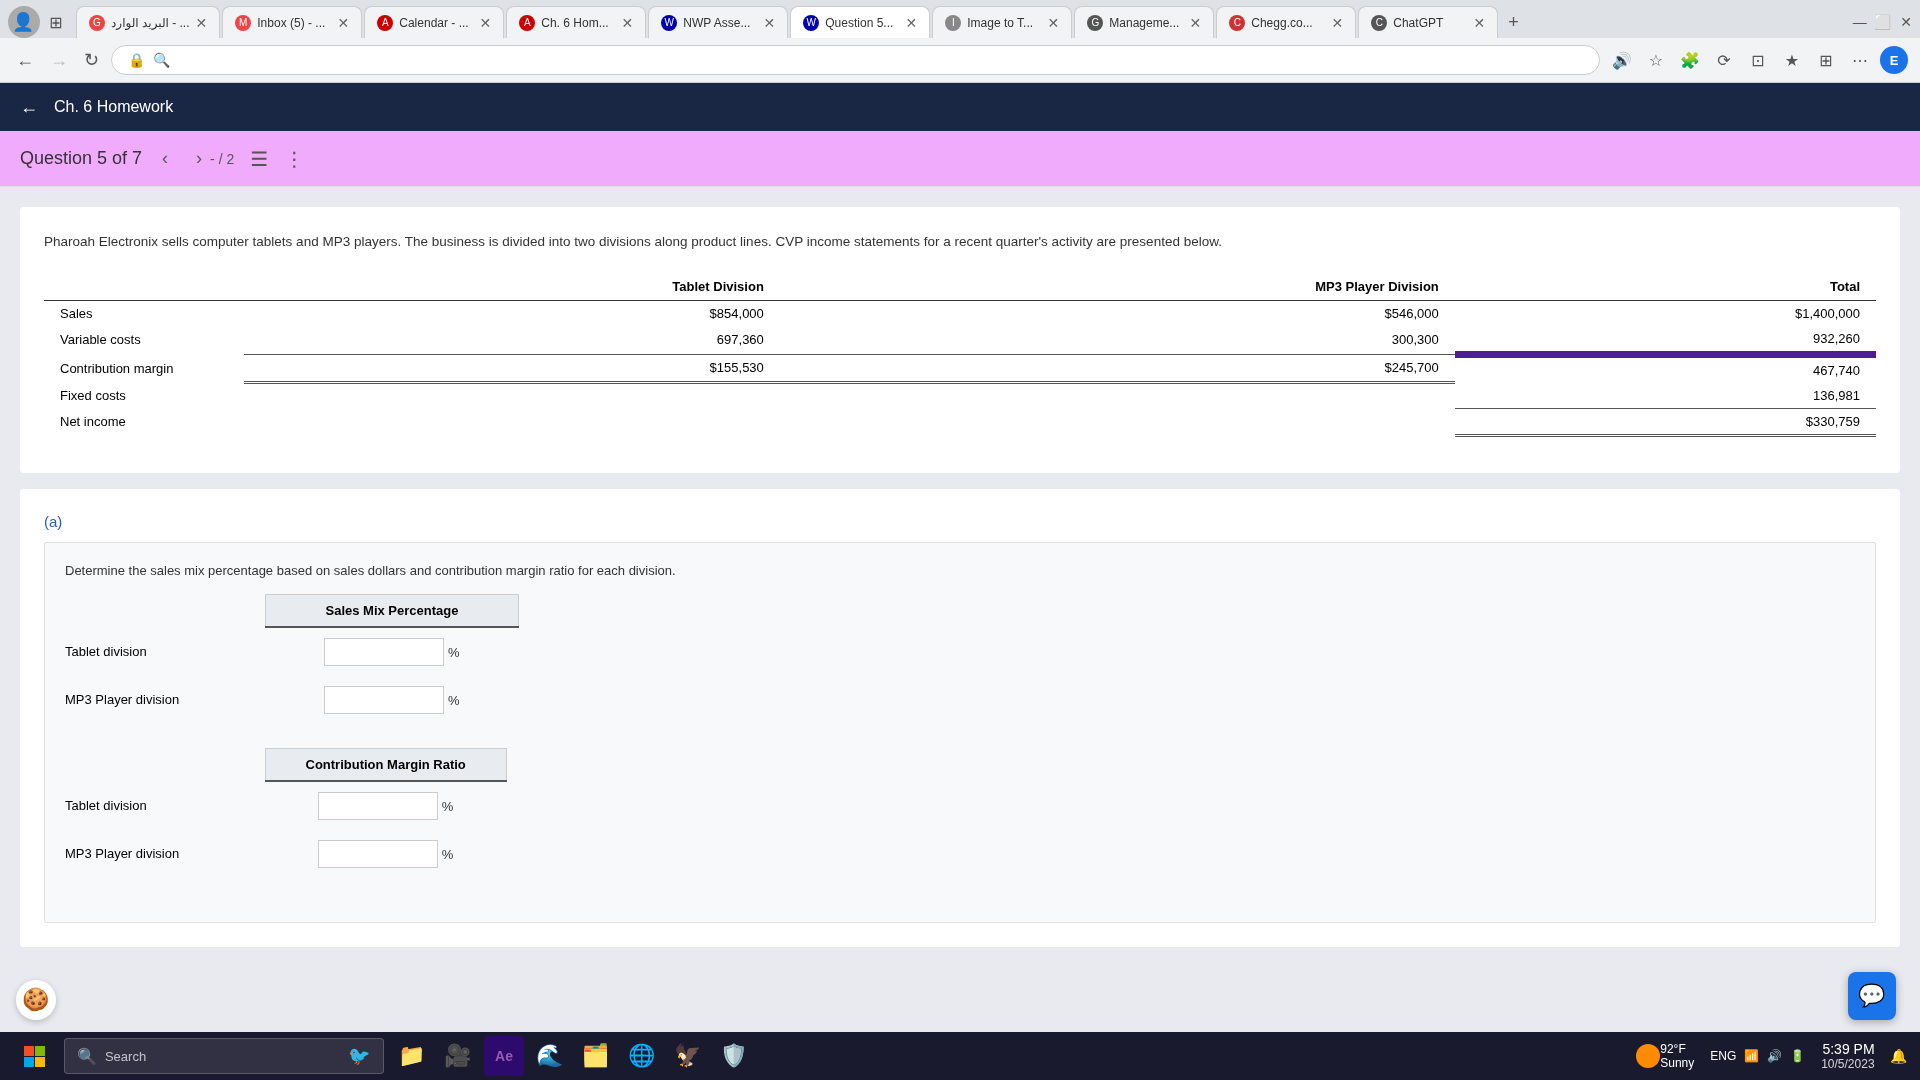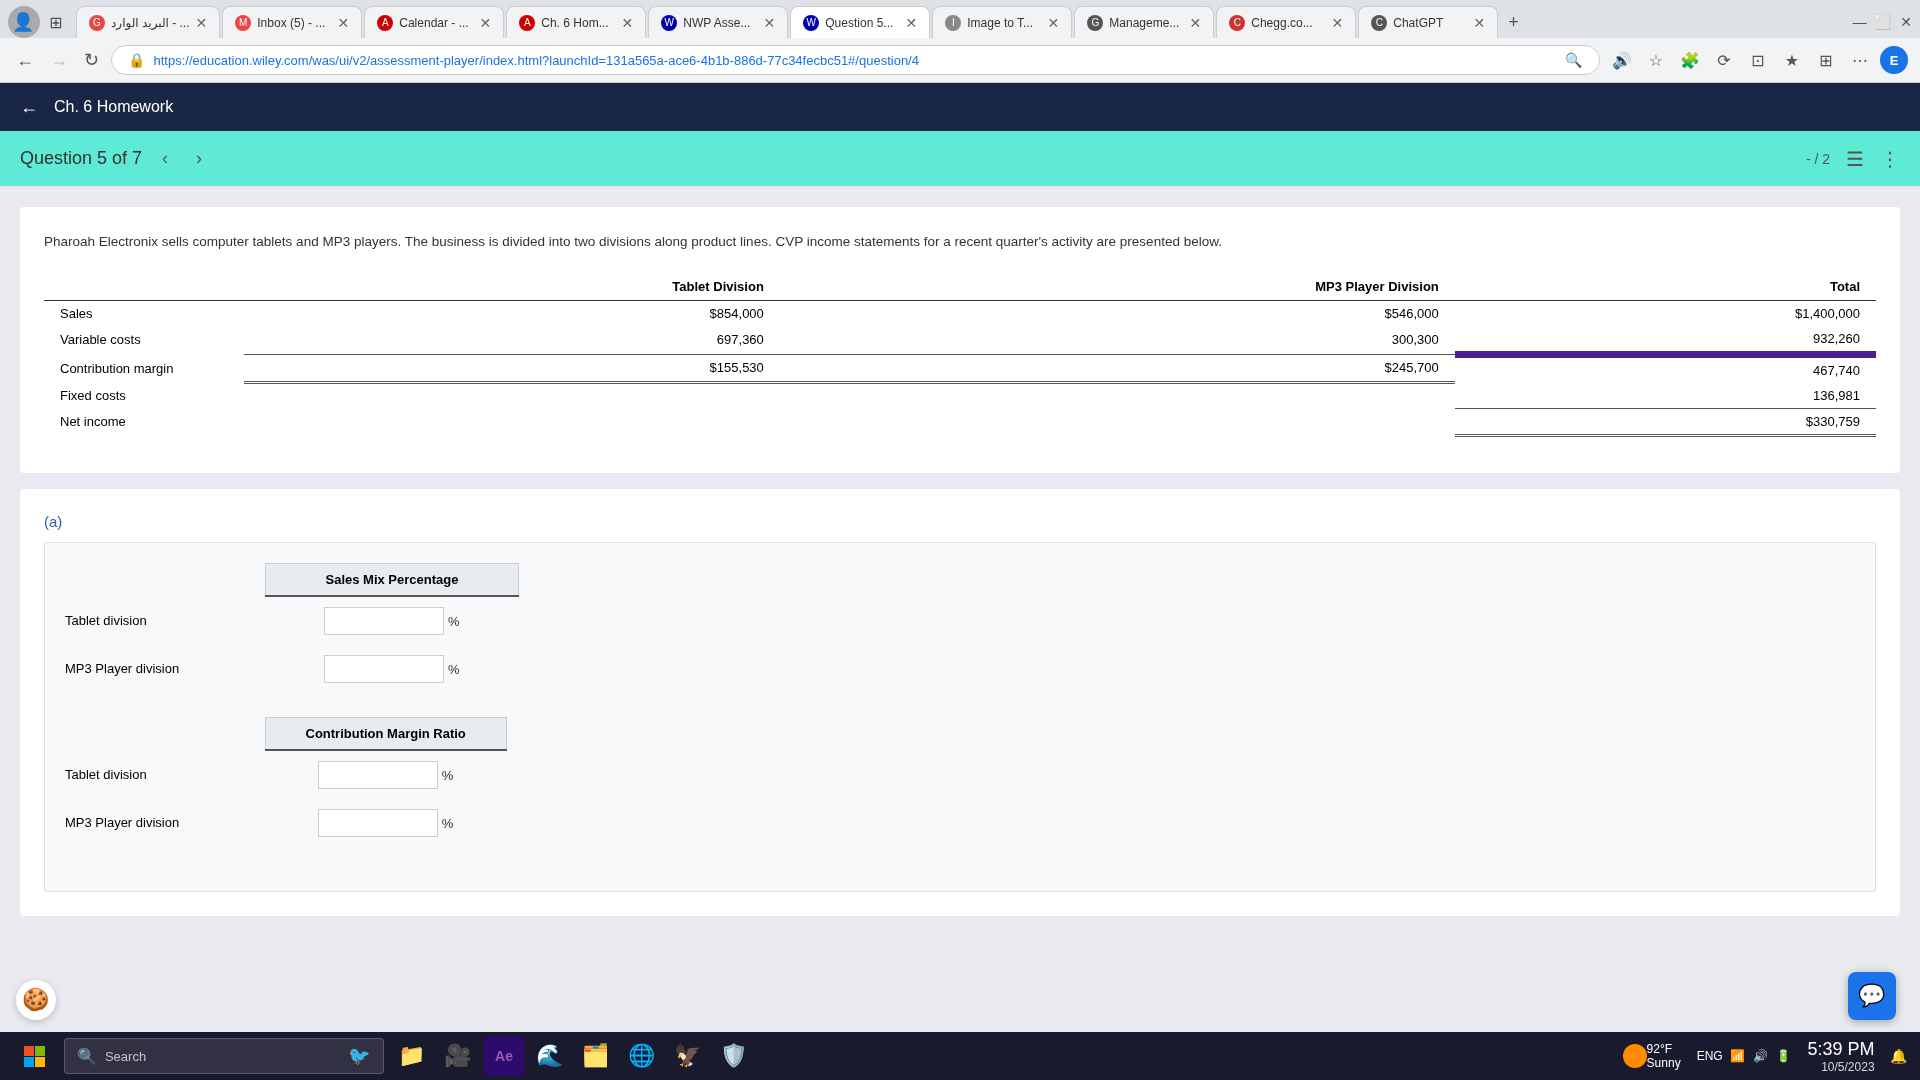--- a/index.html
+++ b/index.html
@@ -21,21 +21,21 @@
     .toolbar-icons { display: flex; align-items: center; gap: 6px; }
     .toolbar-icon { width: 28px; height: 28px; border-radius: 50%; display: flex; align-items: center; justify-content: center; cursor: pointer; color: #555; font-size: 16px; }
     .edge-avatar { width: 28px; height: 28px; border-radius: 50%; background: #1a73e8; display: flex; align-items: center; justify-content: center; color: white; font-size: 13px; font-weight: bold; }
 
     
     .app-header { background: #1a2744; color: white; padding: 0 20px; height: 48px; display: flex; align-items: center; gap: 16px; }
     .back-btn { color: white; background: none; border: none; cursor: pointer; font-size: 18px; }
     .app-title { font-size: 16px; font-weight: 500; }
 
     
-    .question-nav { background: #5eead4; border-bottom: 1px solid #e0e0e0; padding: 0 20px; height: 56px; display: flex; align-items: center; justify-content: space-between; }
+    .question-nav { background: #f0abfc; border-bottom: 1px solid #e0e0e0; padding: 0 20px; height: 56px; display: flex; align-items: center; }
     .question-info { display: flex; align-items: center; gap: 12px; }
     .question-label { font-size: 18px; color: #333; }
     .nav-arrow { background: none; border: none; font-size: 18px; color: #555; cursor: pointer; padding: 4px 8px; }
     .question-right { display: flex; align-items: center; gap: 16px; color: #555; font-size: 14px; }
 
     
     .main-content { background: #e8eaf0; height: calc(1080px - 82px - 48px - 56px); overflow-y: auto; padding: 20px; }
     .content-card { background: white; border-radius: 4px; padding: 24px; margin-bottom: 16px; }
     .problem-text { color: #333; font-size: 13.5px; line-height: 1.6; margin-bottom: 20px; }
 
@@ -57,21 +57,21 @@
 
     
     .taskbar { position: fixed; bottom: 0; left: 0; right: 0; height: 48px; background: #1a1a2e; display: flex; align-items: center; padding: 0 12px; gap: 8px; z-index: 1000; }
     .taskbar-start { width: 44px; height: 44px; display: flex; align-items: center; justify-content: center; cursor: pointer; }
     .taskbar-search { background: rgba(255,255,255,0.1); border: 1px solid rgba(255,255,255,0.2); border-radius: 4px; display: flex; align-items: center; padding: 4px 12px; gap: 8px; width: 320px; height: 36px; cursor: pointer; }
     .taskbar-search-text { color: rgba(255,255,255,0.7); font-size: 13px; }
     .taskbar-apps { display: flex; align-items: center; gap: 6px; }
     .taskbar-app { width: 40px; height: 40px; display: flex; align-items: center; justify-content: center; border-radius: 4px; cursor: pointer; }
     .taskbar-right { margin-left: auto; display: flex; align-items: center; gap: 16px; color: white; font-size: 12px; }
     .taskbar-time { text-align: right; }
-    .taskbar-time .time { font-size: 18px; }
+    .taskbar-time .time { font-size: 14px; }
     .taskbar-time .date { font-size: 12px; color: rgba(255,255,255,0.8); }
     .taskbar-sys { display: flex; align-items: center; gap: 8px; }
 
     
     .chat-widget { position: fixed; right: 24px; bottom: 60px; width: 48px; height: 48px; background: #1a73e8; border-radius: 8px; display: flex; align-items: center; justify-content: center; cursor: pointer; box-shadow: 0 2px 8px rgba(0,0,0,0.3); }
     .chat-icon { color: white; font-size: 22px; }
 
     
     .cookie-btn { position: fixed; left: 16px; bottom: 60px; width: 40px; height: 40px; background: white; border-radius: 50%; display: flex; align-items: center; justify-content: center; font-size: 22px; cursor: pointer; box-shadow: 0 2px 6px rgba(0,0,0,0.2); }
 
@@ -169,21 +169,20 @@
       <span style="font-size:14px;color:#555;cursor:pointer;">✕</span>
     </div>
   </div>
 
   <div class="address-bar-row">
     <button class="nav-btn">←</button>
     <button class="nav-btn" style="color:#bbb;">→</button>
     <button class="nav-btn">↻</button>
     <div class="address-bar">
       <span style="color:#555;font-size:14px;">🔒</span>
-      <span class="address-text">https://education.wiley.com/was/ui/v2/assessment-player/index.html?launchId=131a565a-ace6-4b1b-886d-77c34fecbc51#/question/4</span>
       <span style="color:#555;font-size:14px;">🔍</span>
     </div>
     <div class="toolbar-icons">
       <div class="toolbar-icon">🔊</div>
       <div class="toolbar-icon">☆</div>
       <div class="toolbar-icon">🧩</div>
       <div class="toolbar-icon">⟳</div>
       <div class="toolbar-icon">⊡</div>
       <div class="toolbar-icon">★</div>
       <div class="toolbar-icon">⊞</div>
@@ -257,20 +256,21 @@
           <td style="border-bottom:3px double #555;">$330,759</td>
         </tr>
       </tbody>
     </table>
   </div>
 
   <div class="content-card">
     <div class="section-label">(a)</div>
 
     <div style="background:#f8f9fa; border: 1px solid #e0e0e0; padding: 20px; border-radius: 2px;">
+      <p class="section-description">Determine the sales mix percentage based on sales dollars and contribution margin ratio for each division.</p>
 
       <div class="form-section">
         <table style="border-collapse:collapse;">
           <thead>
             <tr>
               <th style="width:200px;"></th>
               <th style="background:#e8ecf0; border:1px solid #ccc; border-bottom:2px solid #555; padding:8px 60px; font-size:13px; font-weight:600; text-align:center;">Sales Mix Percentage</th>
             </tr>
           </thead>
           <tbody>

